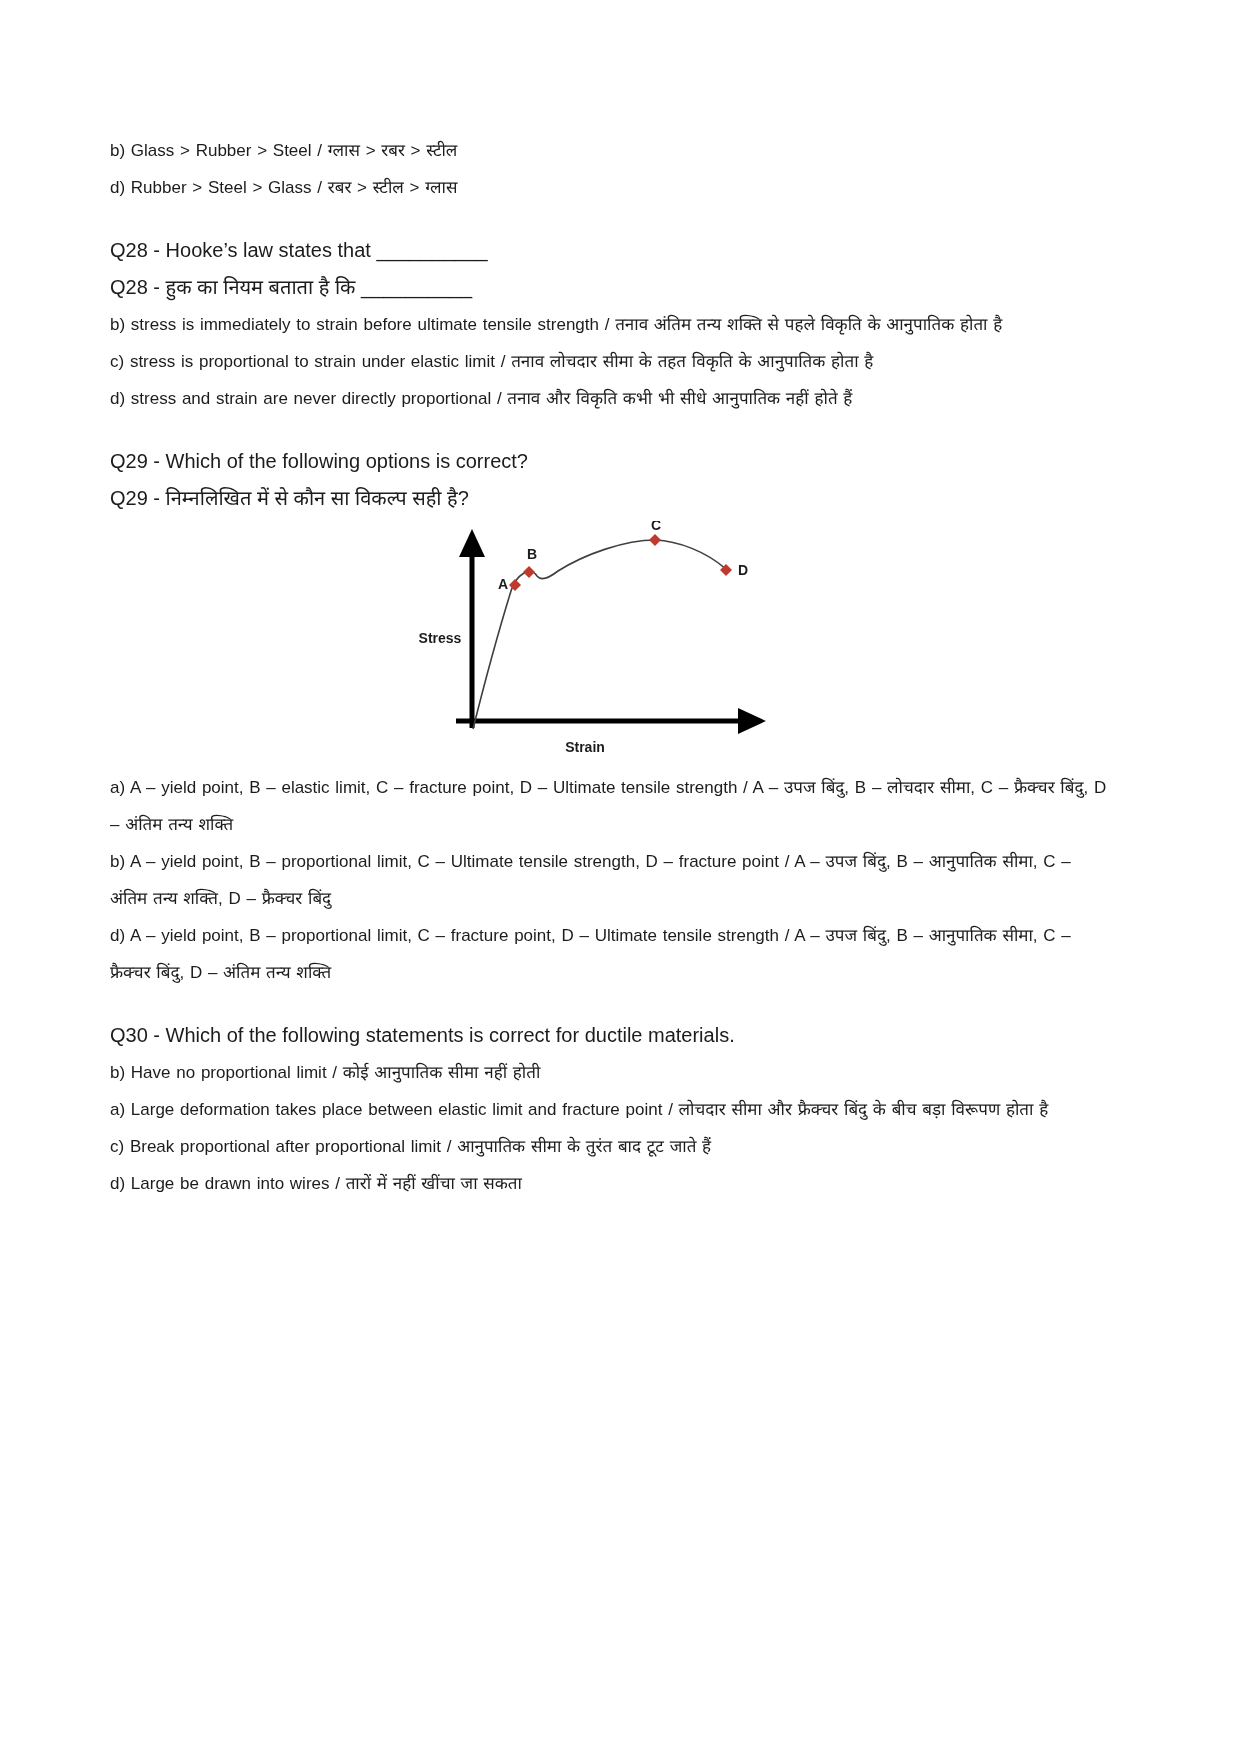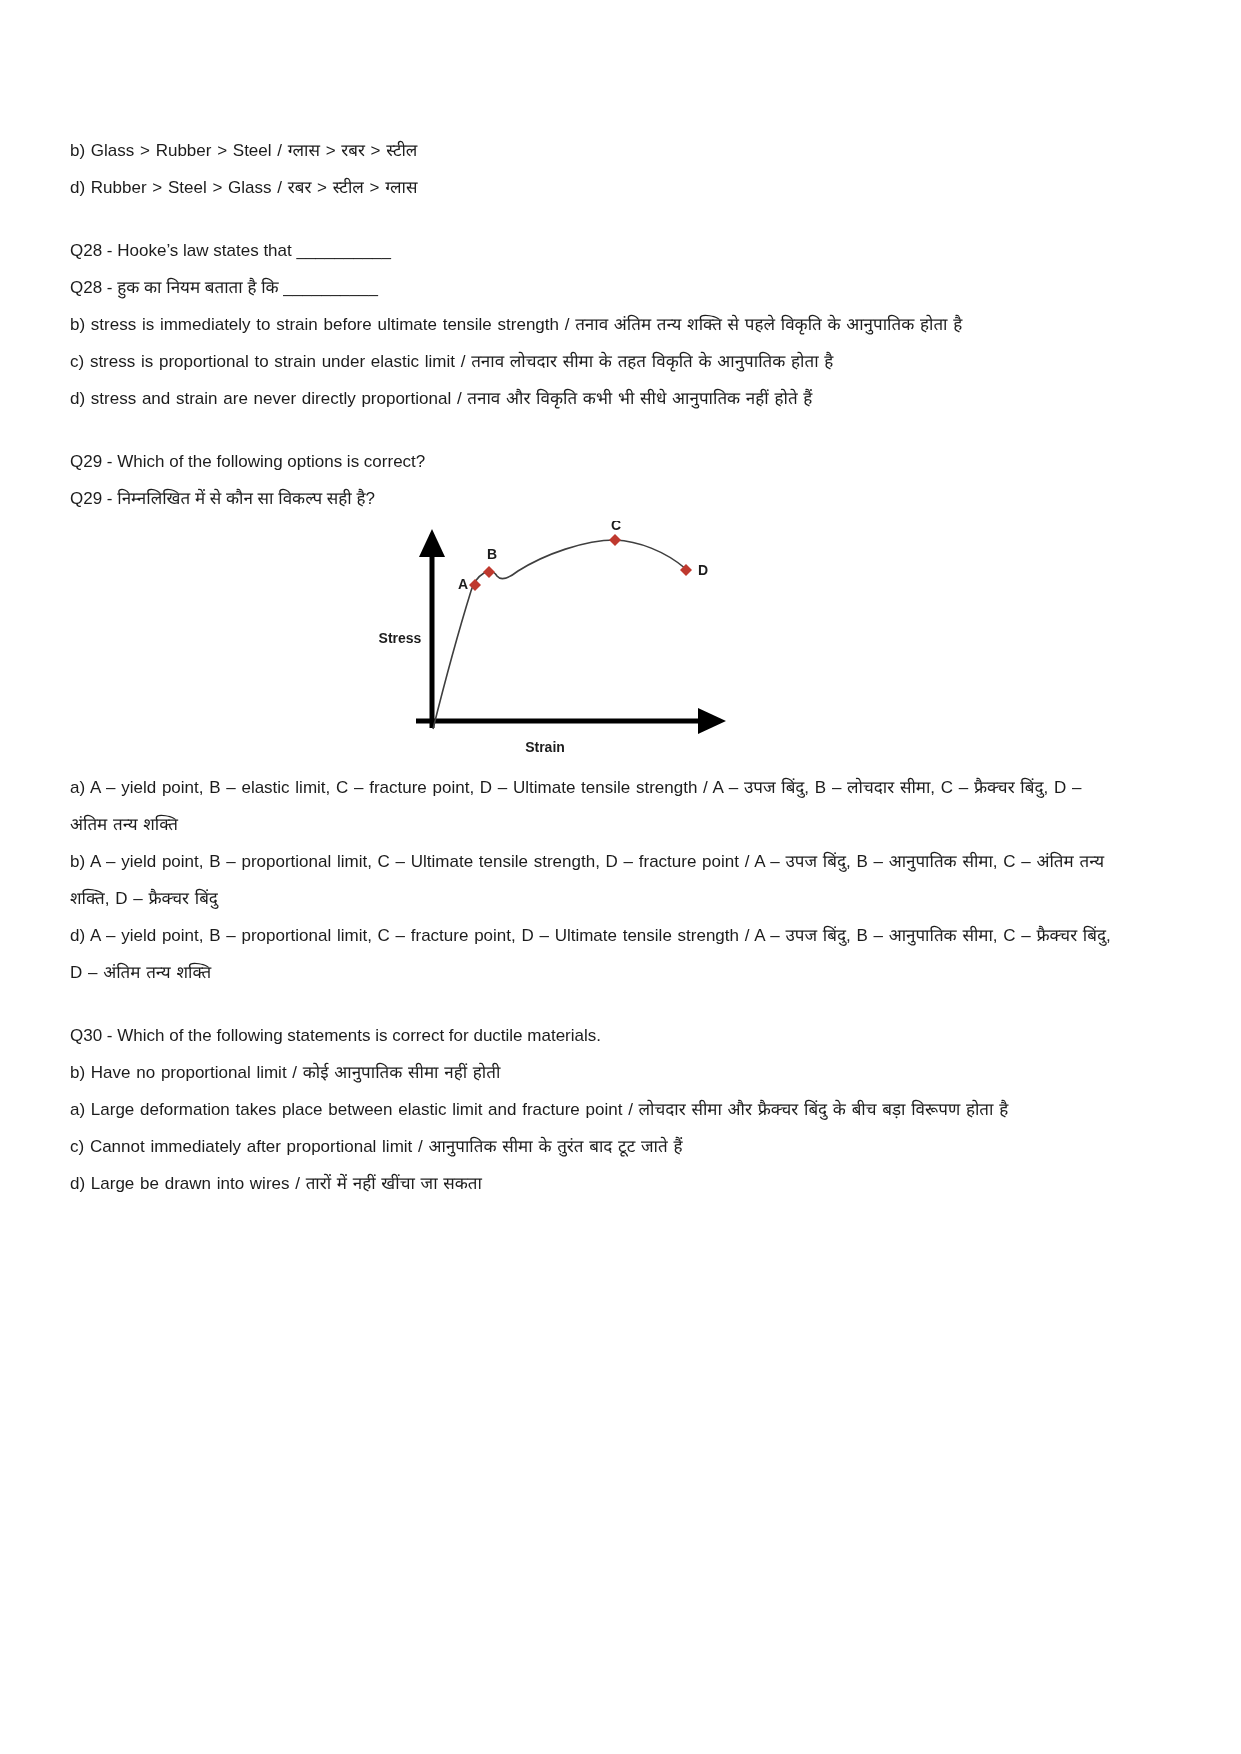--- a/index.html
+++ b/index.html
@@ -8,32 +8,32 @@
     background: #ffffff;
     font-family: "Liberation Sans", "DejaVu Sans", sans-serif;
   }
   .page {
     position: relative;
     width: 1241px;
     height: 1754px;
     margin: 0 auto;
     background: #ffffff;
     box-sizing: border-box;
-    padding: 132px 128px 0 70px;
+    padding: 132px 128px 0 110px;
     overflow: hidden;
     color: #1c1c1c;
   }
   .line {
     margin: 0;
     font-size: 17px;
     line-height: 37px;
     color: #1c1c1c;
     word-spacing: 1px;
   }
-  .qtitle { margin: 0; font-size: 17px; line-height: 37px; }
+  .qtitle { margin: 0; font-size: 20px; line-height: 37px; }
   .gap-md { height: 26px; }
   .figure-wrap {
     margin: 4px 0 8px 300px;
     width: 380px;
     height: 240px;
   }
   .figure-wrap svg { display: block; }
 </style>
 </head>
 <body>
@@ -97,17 +97,17 @@
     <p class="line">b) A – yield point, B – proportional limit, C – Ultimate tensile strength, D – fracture point / A – उपज बिंदु, B – आनुपातिक सीमा, C – अंतिम तन्य शक्ति, D – फ्रैक्चर बिंदु</p>
     <p class="line">d) A – yield point, B – proportional limit, C – fracture point, D – Ultimate tensile strength / A – उपज बिंदु, B – आनुपातिक सीमा, C – फ्रैक्चर बिंदु, D – अंतिम तन्य शक्ति</p>
   </section>
 
   <div class="gap-md"></div>
 
   <section>
     <p class="qtitle">Q30 - Which of the following statements is correct for ductile materials.</p>
     <p class="line">b) Have no proportional limit / कोई आनुपातिक सीमा नहीं होती</p>
     <p class="line">a) Large deformation takes place between elastic limit and fracture point / लोचदार सीमा और फ्रैक्चर बिंदु के बीच बड़ा विरूपण होता है</p>
-    <p class="line">c) Cannot immediately after proportional limit / आनुपातिक सीमा के तुरंत बाद टूट जाते हैं</p>
+    <p class="line">c) Break proportional after proportional limit / आनुपातिक सीमा के तुरंत बाद टूट जाते हैं</p>
     <p class="line">d) Large be drawn into wires / तारों में नहीं खींचा जा सकता</p>
   </section>
 
 </div>
 
 </body></html>

